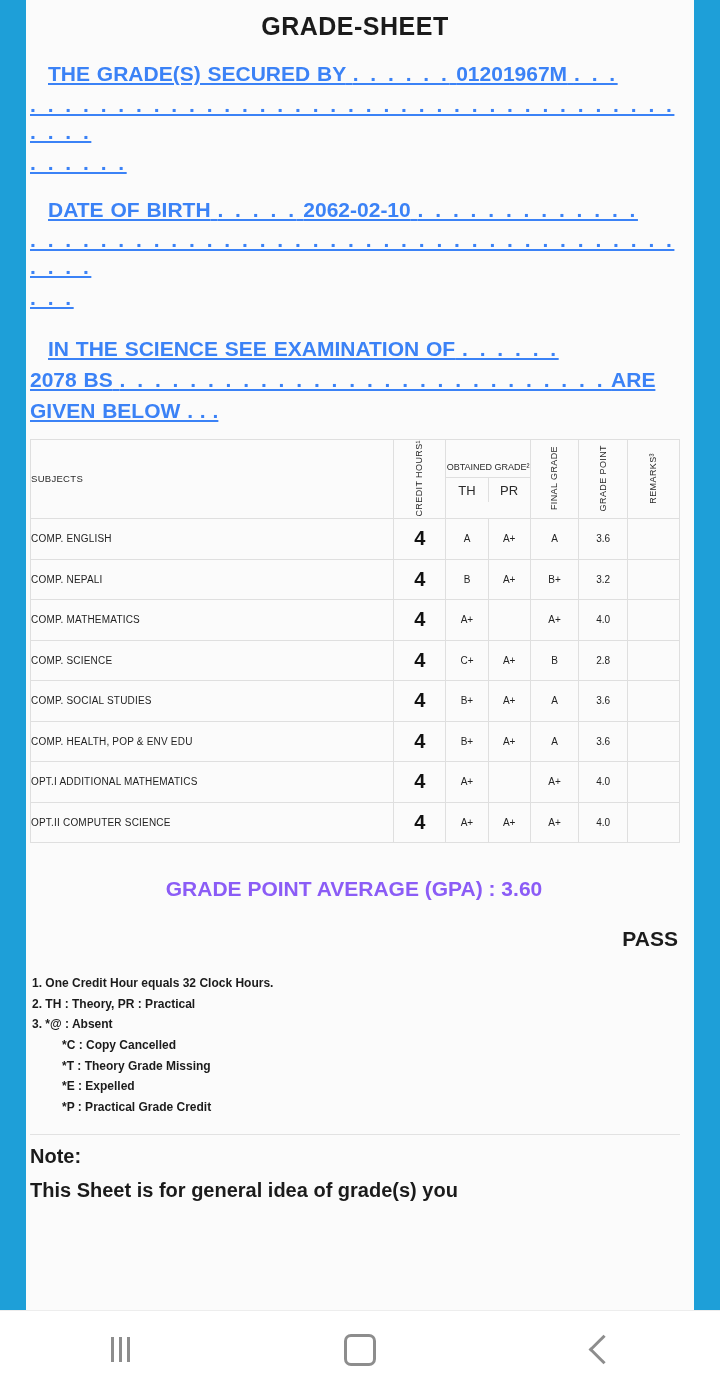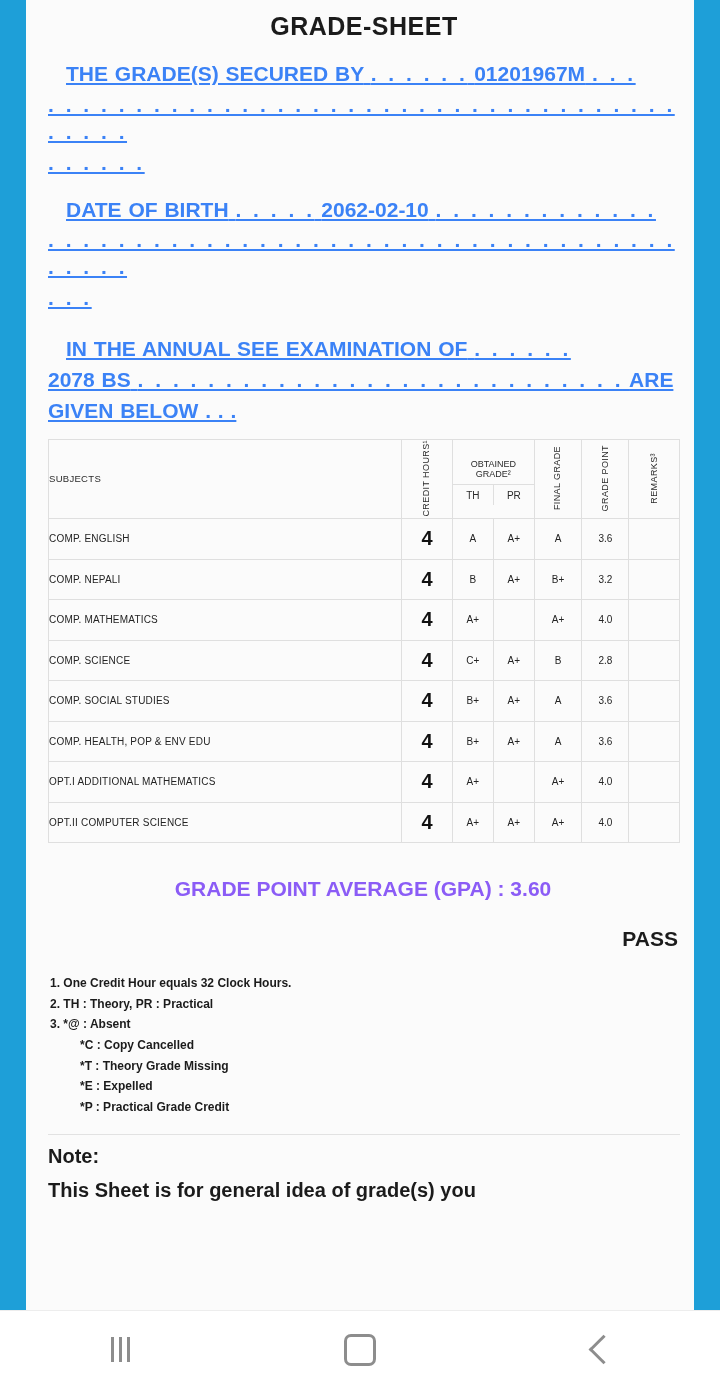--- a/index.html
+++ b/index.html
@@ -44,21 +44,21 @@
     left: 26px;
     right: 26px;
     top: 0;
     bottom: 0;
     background: #fbfbfb;
     box-sizing: border-box;
     padding: 0 0 0 0;
     overflow: hidden;
   }
   .sheet-inner {
-    padding: 8px 14px 0 22px;
+    padding: 8px 14px 0 4px;
   }
   .title {
     text-align: center;
     font-size: 25px;
     font-weight: bold;
     letter-spacing: 0.5px;
     color: #1b1b1b;
     margin: 4px 0 20px 0;
   }
   .para {
@@ -129,21 +129,21 @@
     font-size: 9px;
     line-height: 1.15;
     padding: 6px 0 5px 0;
     border-bottom: 1px solid #dfdfdf;
   }
   .obtained-sub {
     display: flex;
   }
   .obtained-sub > div {
     flex: 1;
-    font-size: 10px;
+    font-size: 13px;
     padding: 5px 0 4px 0;
   }
   .obtained-sub > div:first-child {
     border-right: 1px solid #dfdfdf;
   }
   td.subject {
     text-align: left;
     padding-left: 8px;
     font-size: 10px;
     letter-spacing: 0.2px;
@@ -273,21 +273,21 @@
           <span class="dots">. . . . .</span>
           <span>2062-02-10</span>
           <span class="dots">. . . . . . . . . . . . .</span>
         </div>
         <div class="para dots">. . . . . . . . . . . . . . . . . . . . . . . . . . . . . . . . . . . . . . . . .</div>
         <div class="para dots">. . .</div>
 
         <div class="spacer-20"></div>
 
         <div class="para indent">
-          <span>IN THE ANNUAL SEE EXAMINATION OF</span>
+          <span>IN THE SCIENCE SEE EXAMINATION OF</span>
           <span class="dots">. . . . . .</span>
         </div>
         <div class="para">
           <span>2078 BS</span>
           <span class="dots">. . . . . . . . . . . . . . . . . . . . . . . . . . . .</span>
           <span>ARE</span>
         </div>
         <div class="para">GIVEN BELOW . . .</div>
 
         <table class="grades">

